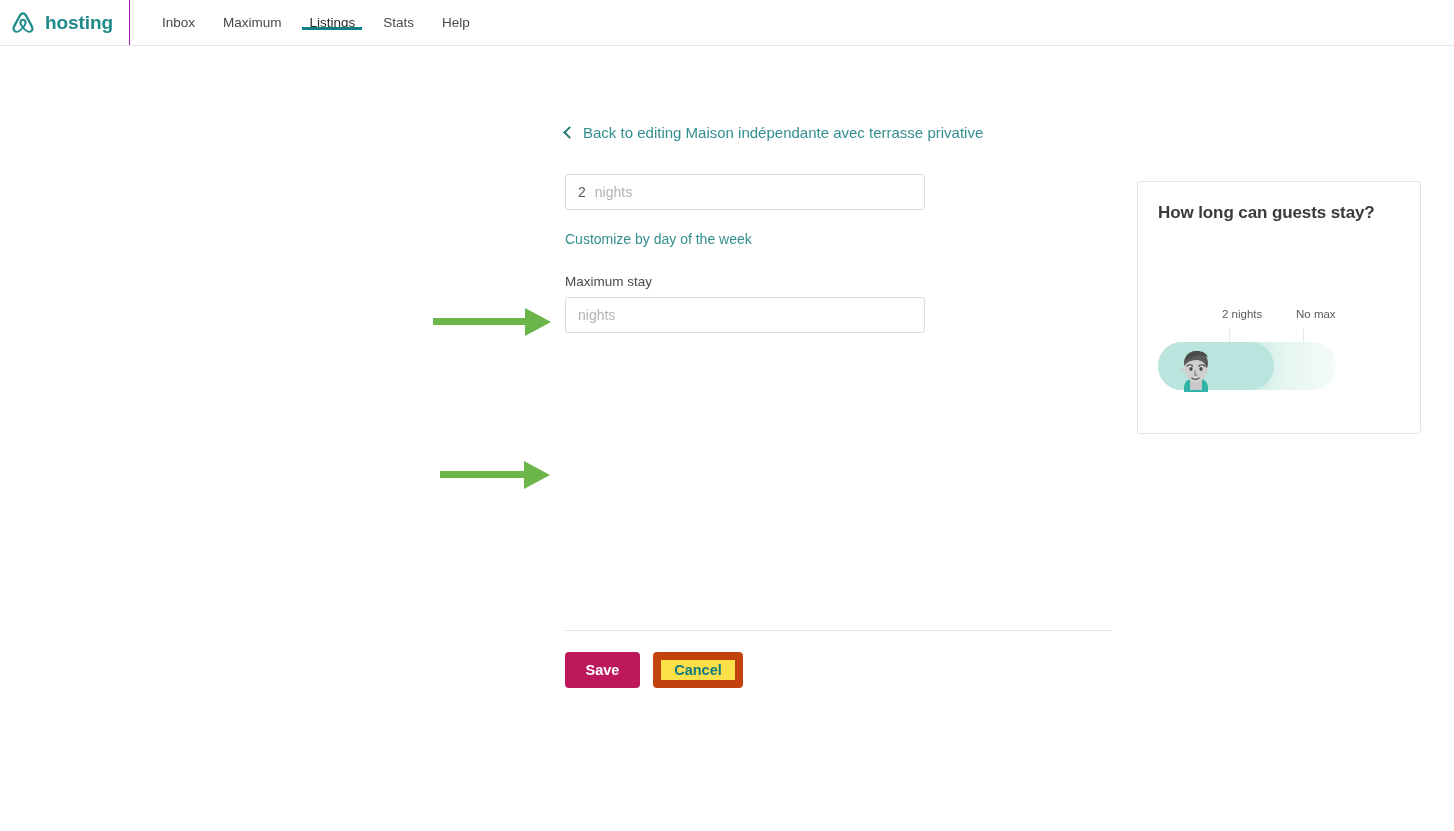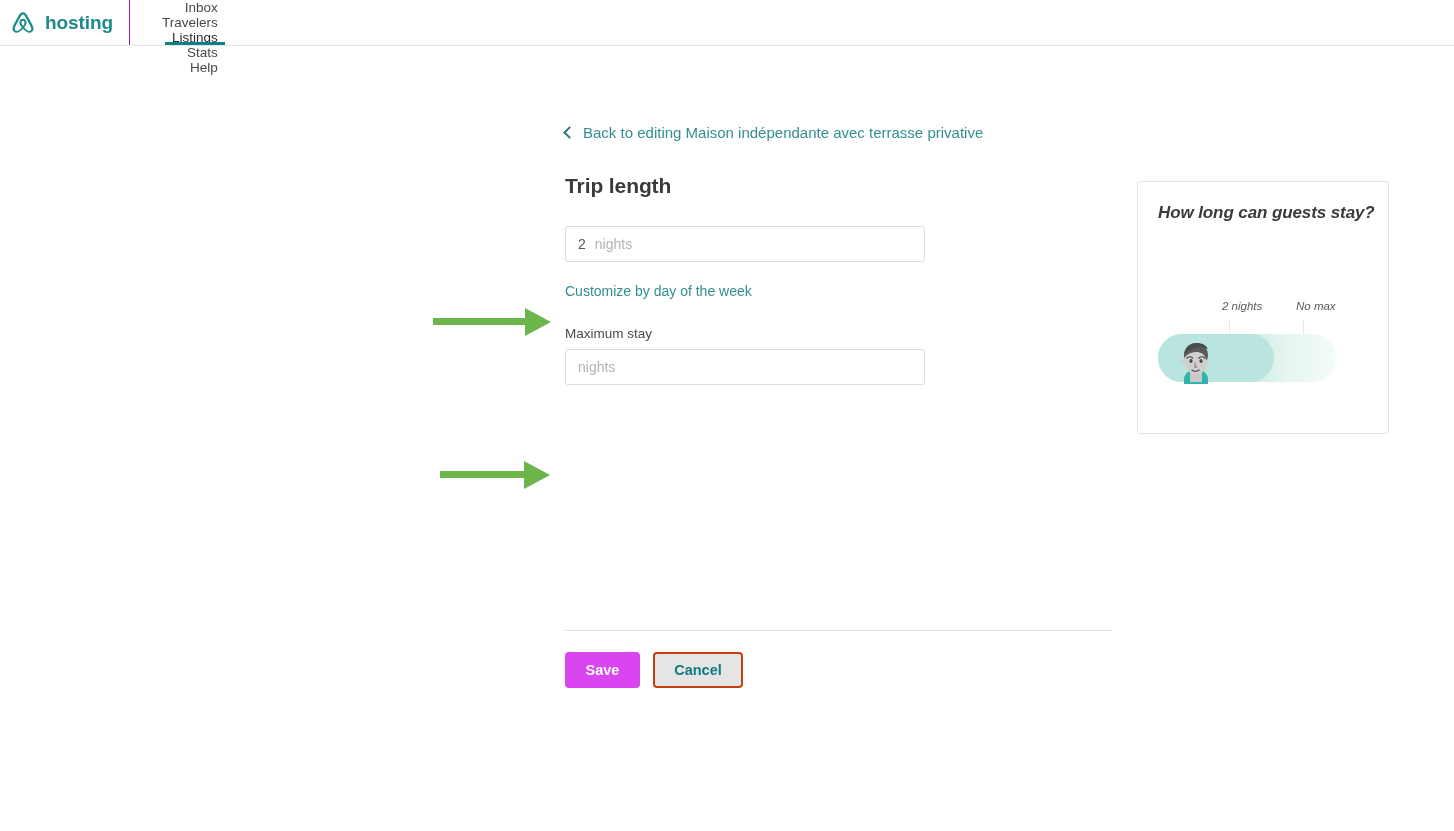--- a/index.html
+++ b/index.html
@@ -34,23 +34,22 @@
   }
   .brand-logo { display: block; width: 26px; height: 26px; }
   .brand-name {
     color: #1f8a8a;
     font-size: 19px;
     font-weight: 700;
     letter-spacing: -0.1px;
   }
   .nav {
     display: flex;
-    align-items: flex-end;
+    align-items: center;
     padding-left: 18px;
-    flex-direction: column;
   }
   .nav-item {
     position: relative;
     display: flex;
     align-items: center;
     padding: 0 14px;
     font-size: 13.5px;
     color: #484848;
     cursor: pointer;
     white-space: nowrap;
@@ -159,64 +158,63 @@
     border-radius: 4px;
     font-size: 14.5px;
     font-weight: 700;
     display: flex;
     align-items: center;
     justify-content: center;
     cursor: pointer;
   }
   .btn-save {
     width: 75px;
-    background: #d946ef;
+    background: #be185d;
     color: #ffffff;
     border: none;
     cursor: default;
   }
   .btn-cancel {
     width: 90px;
-    background: #e5e5e5;
+    background: #fde047;
     color: #0e7b80;
-    border: 2px solid #c2410c;
+    border: 8px solid #c2410c;
   }
 
   
   .side-card {
     position: absolute;
     left: 1137px;
     top: 135px;
-    width: 252px;
+    width: 284px;
     height: 253px;
     border: 1px solid #e4e4e4;
     border-radius: 3px;
     background: #ffffff;
     overflow: hidden;
-    font-style: italic;
   }
   .side-title {
     position: absolute;
     left: 20px;
     top: 21px;
     font-size: 17px;
     font-weight: 700;
     color: #3a3a3a;
     letter-spacing: -0.1px;
   }
   .side-desc {
     position: absolute;
     left: 20px;
     top: 87px;
     width: 212px;
     font-size: 12.5px;
     line-height: 1.22;
     color: #9a9a9a;
   }
-  .illus { position: absolute; left: 0px; top: 112px; width: 252px; height: 90px; }
+  .illus { position: absolute; left: 0px; top: 120px; width: 252px; height: 90px; }
   .tick-label {
     position: absolute;
     font-size: 11.5px;
     color: #5a5a5a;
     white-space: nowrap;
   }
   .tick-line { position: absolute; width: 1px; background: #e8e8e8; }
   .bar-wrap {
     position: absolute;
     left: 20px;
@@ -267,36 +265,35 @@
     <span class="brand-logo">
       <svg viewBox="0 0 26 26" width="26" height="26" aria-hidden="true">
         <path d="M13 2.2c-2.0 0-3.3 1.4-4.3 3.4C7.0 9.0 3.2 15.0 2.6 17.6c-.6 2.6.9 4.8 3.3 5.1 2.1.3 4.6-1.3 7.1-4.0 2.5 2.7 5.0 4.3 7.1 4.0 2.4-.3 3.9-2.5 3.3-5.1-.6-2.6-4.4-8.6-6.1-12.0C16.3 3.6 15.0 2.2 13 2.2zm0 2.2c.9 0 1.7.9 2.5 2.5 1.6 3.2 5.2 8.9 5.7 11.1.4 1.6-.4 2.7-1.7 2.9-1.4.2-3.4-1.2-5.3-3.4 1.3-1.7 2.4-3.5 2.4-5.1 0-2.2-1.6-3.7-3.6-3.7s-3.6 1.5-3.6 3.7c0 1.6 1.1 3.4 2.4 5.1-1.9 2.2-3.9 3.6-5.3 3.4-1.3-.2-2.1-1.3-1.7-2.9.5-2.2 4.1-7.9 5.7-11.1C11.3 5.3 12.1 4.4 13 4.4zm0 6.4c.9 0 1.5.7 1.5 1.7 0 1.0-.7 2.4-1.5 3.6-.8-1.2-1.5-2.6-1.5-3.6 0-1.0.6-1.7 1.5-1.7z" fill="#1f8a8a"></path>
       </svg>
     </span>
     <span class="brand-name">hosting</span>
   </div>
 
   <nav class="nav">
     <div class="nav-item">Inbox</div>
-    <div class="nav-item">Travelers</div>
+    <div class="nav-item">Maximum</div>
     <div class="nav-item active">Listings</div>
     <div class="nav-item">Stats</div>
     <div class="nav-item">Help</div>
   </nav>
 </div>
 
 <div class="page">
 
   <div class="back-link">
     <span class="chev"></span>
     <span>Back to editing Maison indépendante avec terrasse privative</span>
   </div>
 
   <div class="content">
-    <h1 class="page-title">Trip length</h1>
 
     <div>
       <div class="input-box">
         <span class="input-value">2</span>
         <span class="input-unit">nights</span>
       </div>
     </div>
 
     <div class="row-customize">
       <span class="link-teal">Customize by day of the week</span>

